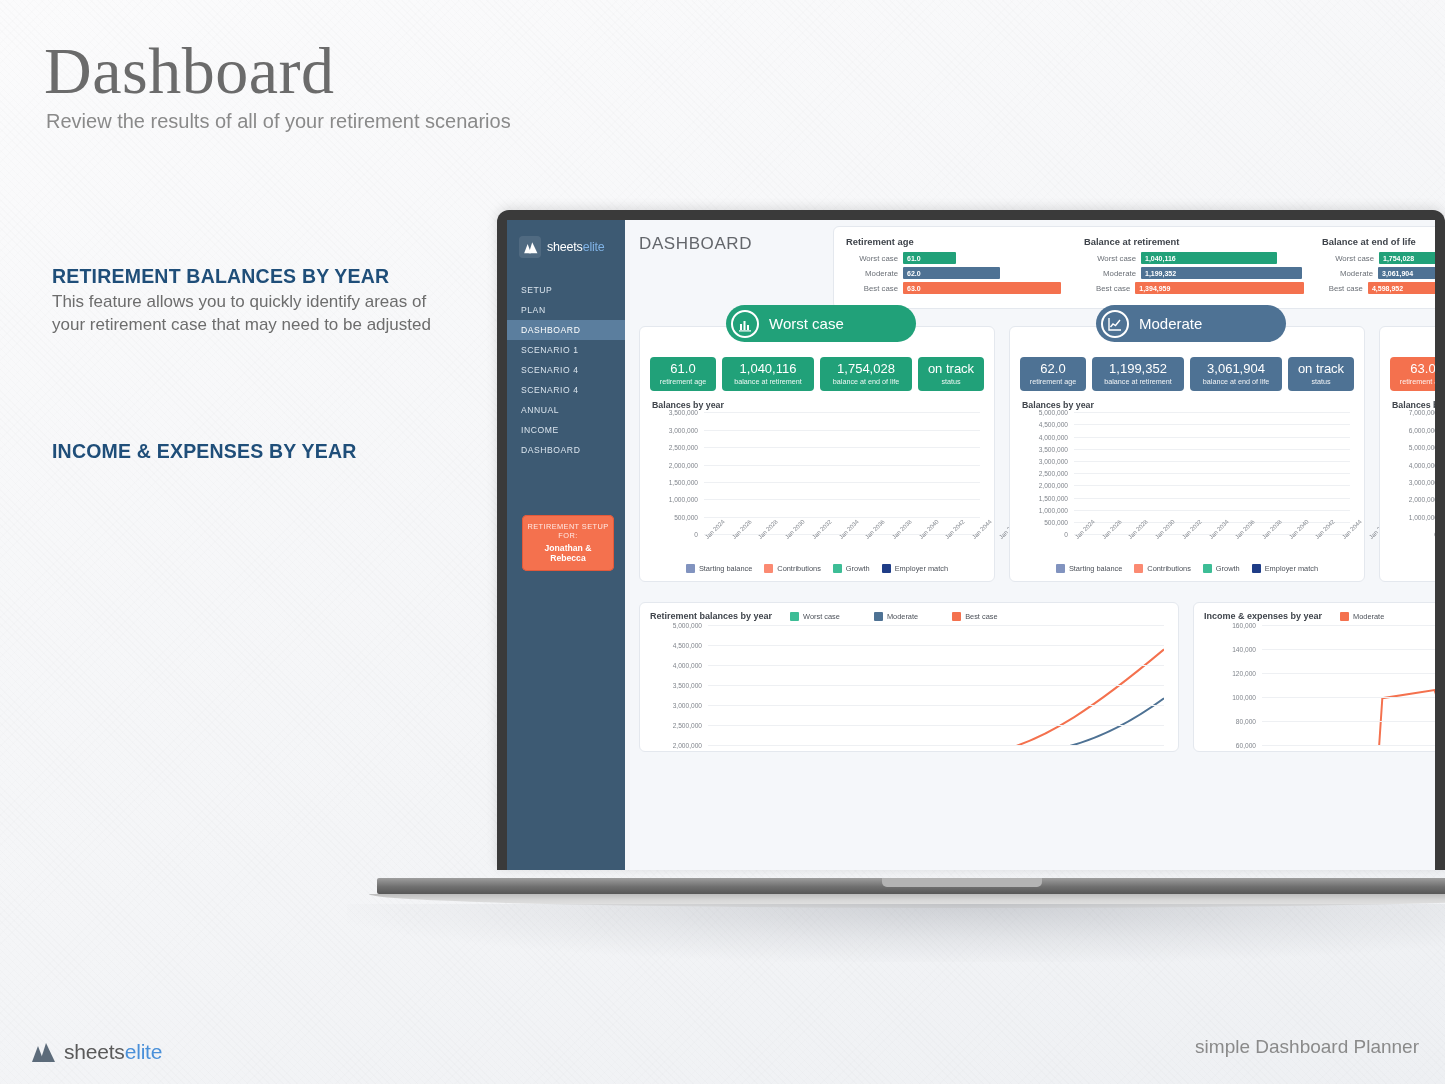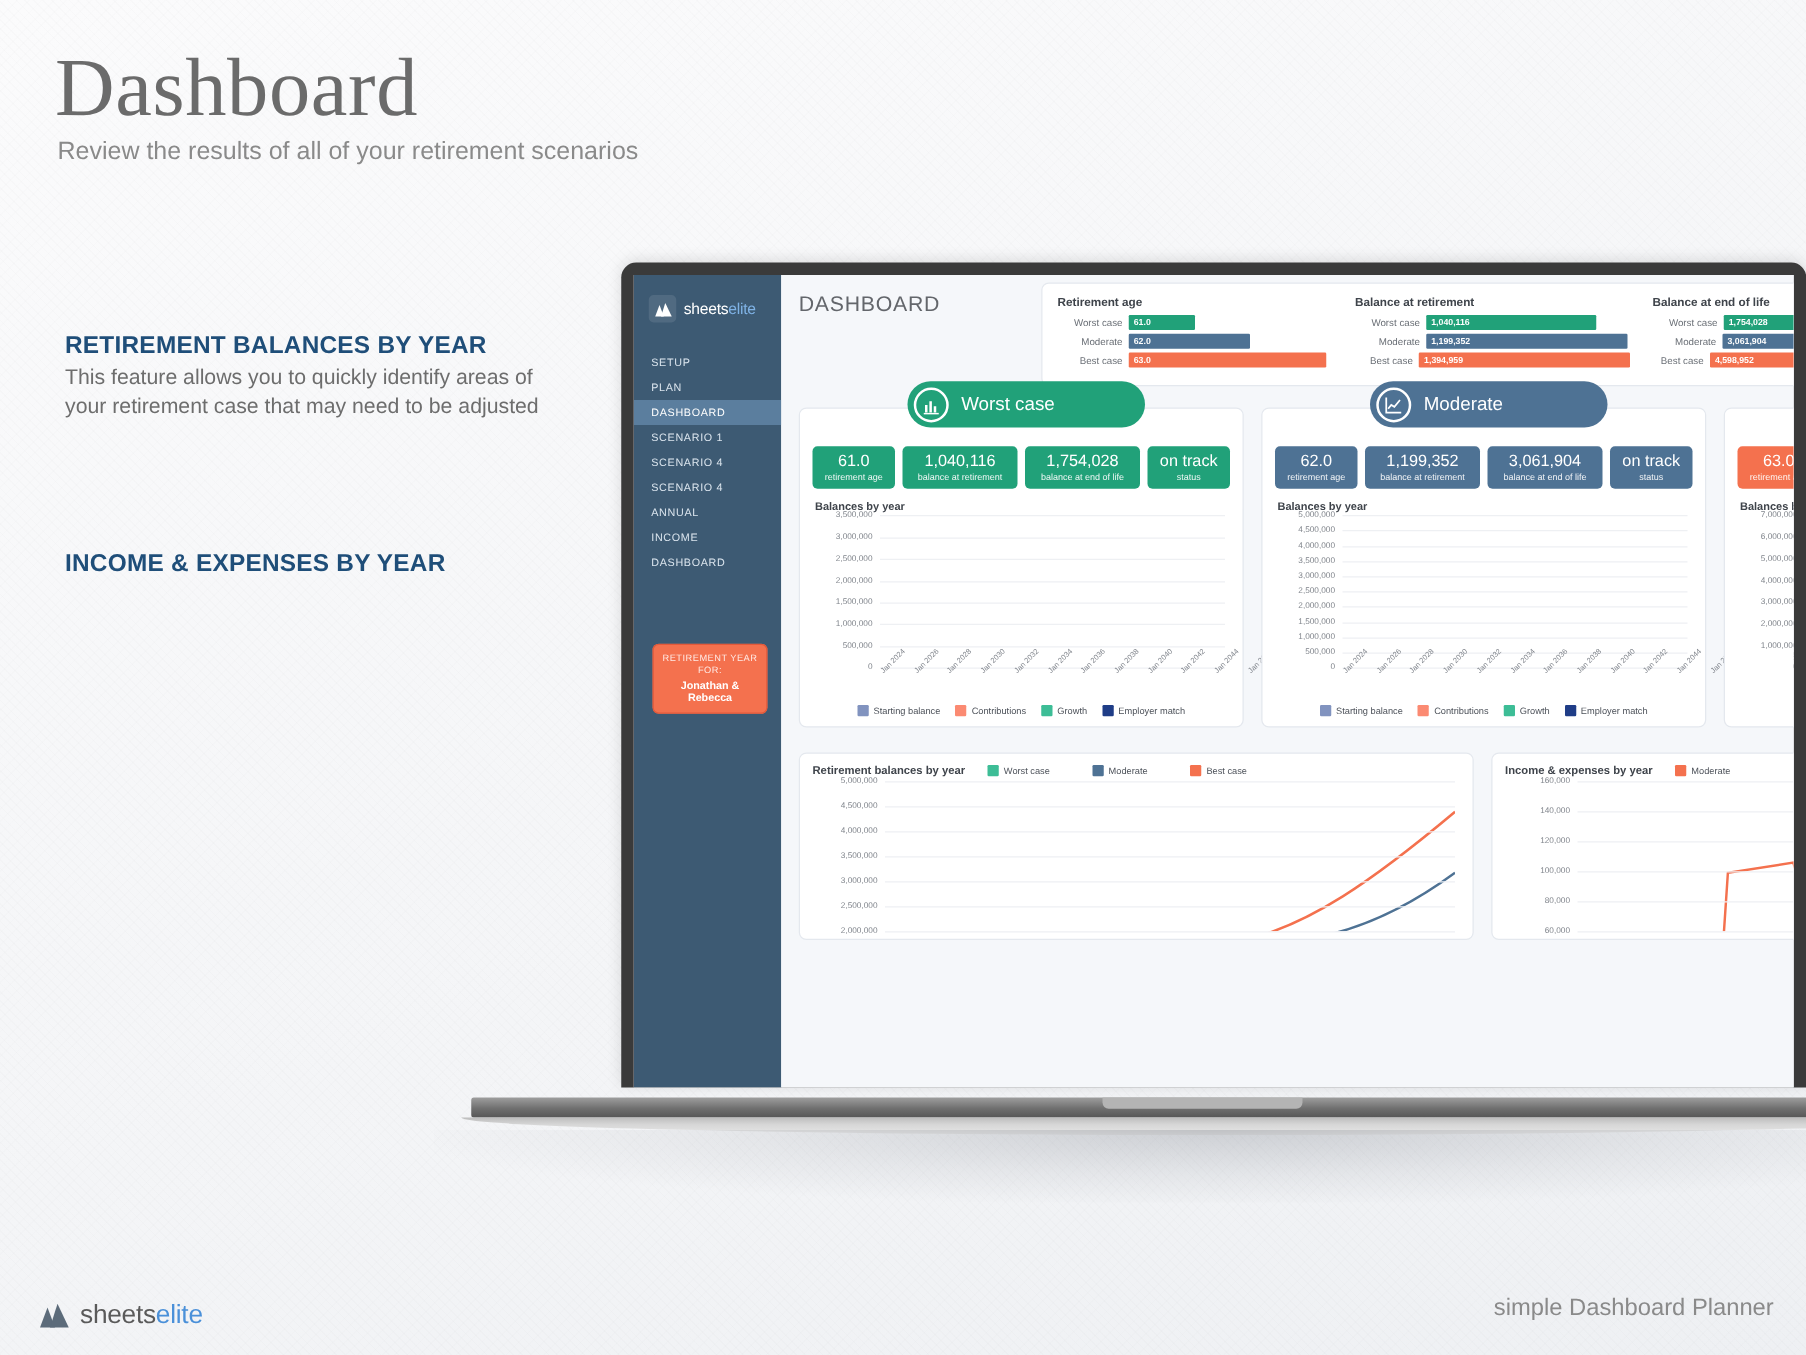--- a/index.html
+++ b/index.html
@@ -241,21 +241,21 @@
             <div class="nav-item">PLAN</div>
             <div class="nav-item active">DASHBOARD</div>
             <div class="nav-item">SCENARIO 1</div>
             <div class="nav-item">SCENARIO 4</div>
             <div class="nav-item">SCENARIO 4</div>
             <div class="nav-item">ANNUAL</div>
             <div class="nav-item">INCOME</div>
             <div class="nav-item">DASHBOARD</div>
           </div>
         <div class="plan-box">
-          <div class="pl-label">RETIREMENT YEAR</div>
+          <div class="pl-label">RETIREMENT SETUP</div>
           <div class="pl-label">FOR:</div>
           <div class="pl-name">Jonathan &amp; Rebecca</div>
         </div>
       </nav>
 
       <main class="main">
         <div class="page-title">DASHBOARD</div>
 
         <div class="summary-card" id="summary-card">
             <div class="summary-group">

